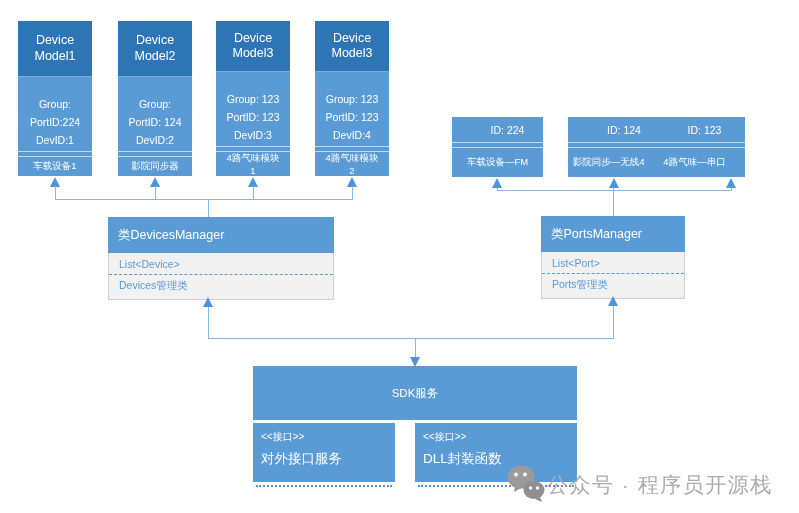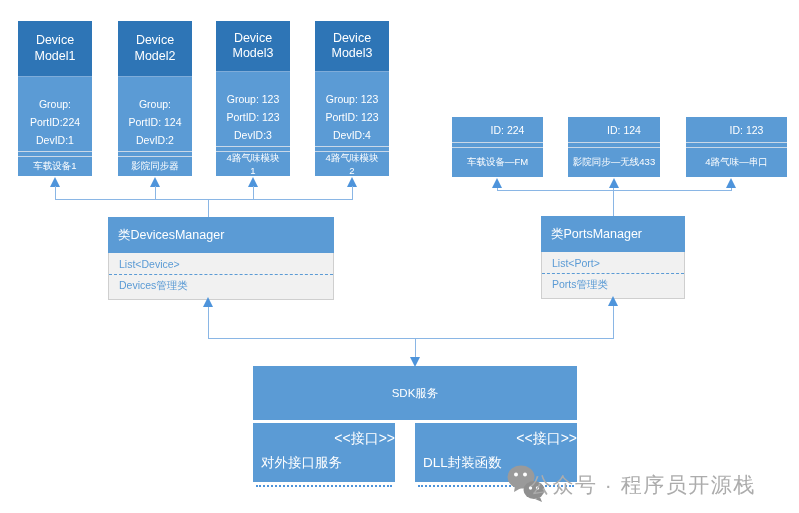--- a/index.html
+++ b/index.html
@@ -32,36 +32,36 @@
   .manager .mbody{background:#F1F1F1;border:1px solid #CFCFCF;border-top:none;
     color:#5B9BD5;font-size:10.5px;}
   .manager .mrow1{padding:5px 0 4px 10px;border-bottom:1.5px dashed #5B9BD5;}
   .manager .mrow2{padding:4px 0 6px 10px;}
 
   
   .sdk{position:absolute;left:253px;top:366px;width:324px;height:54px;background:#5B9BD5;
     color:#fff;display:flex;align-items:center;justify-content:center;font-size:11.5px;}
   .iface{position:absolute;top:423px;height:70px;background:#5B9BD5;color:#fff;
     display:flex;flex-direction:column;box-sizing:border-box;}
-  .iface .st{font-size:14px;padding:7px 0 0 8px;text-align:right;}
+  .iface .st{font-size:10px;padding:7px 0 0 8px;}
   .iface .nm{font-size:13.5px;padding:6px 0 0 8px;flex:1;}
   .iface .foot{height:11px;background:#fff;position:relative;}
   .iface .foot .dash{position:absolute;left:3px;right:3px;top:3px;
     border-top:2px dotted #4E94DB;}
 
   
   .hline{position:absolute;height:0;border-top:1px solid #8AB6E5;}
   .vline{position:absolute;width:0;border-left:1px solid #8AB6E5;}
   .arr-up{position:absolute;width:0;height:0;border-left:5px solid transparent;
     border-right:5px solid transparent;border-bottom:10px solid #4E94DB;}
   .arr-down{position:absolute;width:0;height:0;border-left:5px solid transparent;
     border-right:5px solid transparent;border-top:10px solid #4E94DB;}
 
   
-  .wm-text{position:absolute;left:530px;top:471px;font-size:21px;color:#ACACAC;
+  .wm-text{position:absolute;left:547px;top:471px;font-size:21px;color:#ACACAC;
     letter-spacing:1.5px;white-space:nowrap;}
   .wm-icon{position:absolute;left:505px;top:463px;width:42px;height:42px;}
 </style>
 </head>
 <body>
 
 <div id="canvas">
 
   <div class="device-box" style="left:18px;">
     <div class="hdr">Device Model1</div>
@@ -110,21 +110,21 @@
   <div class="port-box" style="left:452px;width:91px;">
     <div class="pid">ID: 224</div>
     <div class="dsep"></div>
     <div class="lbl">车载设备—FM</div>
   </div>
   <div class="port-box" style="left:568px;width:92px;">
     <div class="pid">ID: 124</div>
     <div class="dsep"></div>
     <div class="lbl">影院同步—无线433</div>
   </div>
-  <div class="port-box" style="left:686px;width:101px;">
+  <div class="port-box" style="left:644px;width:101px;">
     <div class="pid">ID: 123</div>
     <div class="dsep"></div>
     <div class="lbl">4路气味—串口</div>
   </div>
 
   <div class="manager" style="left:108px;top:217px;width:226px;">
     <div class="mhdr">类DevicesManager</div>
     <div class="mbody">
       <div class="mrow1">List&lt;Device&gt;</div>
       <div class="mrow2">Devices管理类</div>

